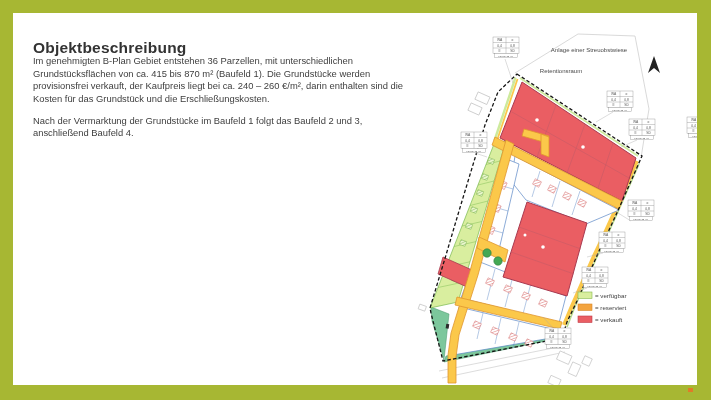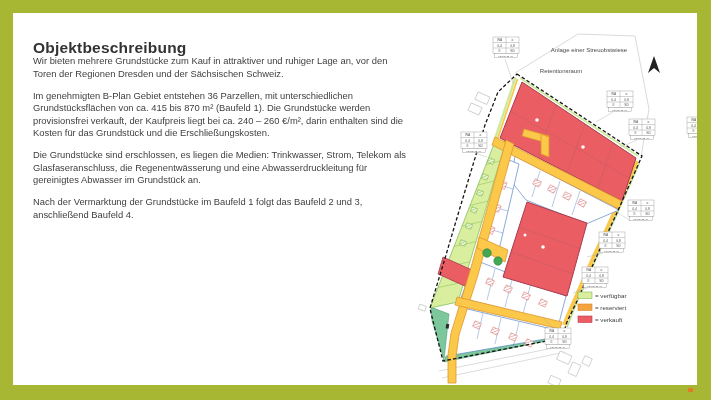--- a/index.html
+++ b/index.html
@@ -34,23 +34,21 @@
 
 <div class="frame top" style="background: rgb(167, 183, 51);"></div>
 <div class="frame left" style="background: rgb(167, 183, 51);"></div>
 <div class="frame right" style="background: rgb(167, 183, 51);"></div>
 <div class="frame bottom" style="background: rgb(167, 183, 51);"></div>
 <div class="footer-mark" style="background: rgb(224, 123, 40);"></div>
 
 <h1 class="title">Objektbeschreibung</h1>
 
 <div class="copy">
-  <p>Wir bieten mehrere Grundstücke zum Kauf in attraktiver und ruhiger Lage an, vor den Toren der Regionen Dresden und der Sächsischen Schweiz.</p>
   <p>Im genehmigten B-Plan Gebiet entstehen 36 Parzellen, mit unterschiedlichen Grundstücksflächen von ca. 415 bis 870 m² (Baufeld 1). Die Grundstücke werden provisionsfrei verkauft, der Kaufpreis liegt bei ca. 240 – 260 €/m², darin enthalten sind die Kosten für das Grundstück und die Erschließungskosten.</p>
-  <p>Die Grundstücke sind erschlossen, es liegen die Medien: Trinkwasser, Strom, Telekom als Glasfaseranschluss, die Regenentwässerung und eine Abwasserdruckleitung für gereinigtes Abwasser im Grundstück an.</p>
   <p>Nach der Vermarktung der Grundstücke im Baufeld 1 folgt das Baufeld 2 und 3, anschließend Baufeld 4.</p>
 </div>
 
 <div class="map">
 <svg viewBox="0 0 292 365">
   <defs>
     <pattern id="hatchRed" width="2.6" height="2.6" patternUnits="userSpaceOnUse" patternTransform="rotate(45)">
       <rect width="2.6" height="2.6" fill="#ffffff"></rect>
       <line x1="0" y1="0" x2="0" y2="2.6" stroke="#dc7070" stroke-width="1"></line>
     </pattern>

